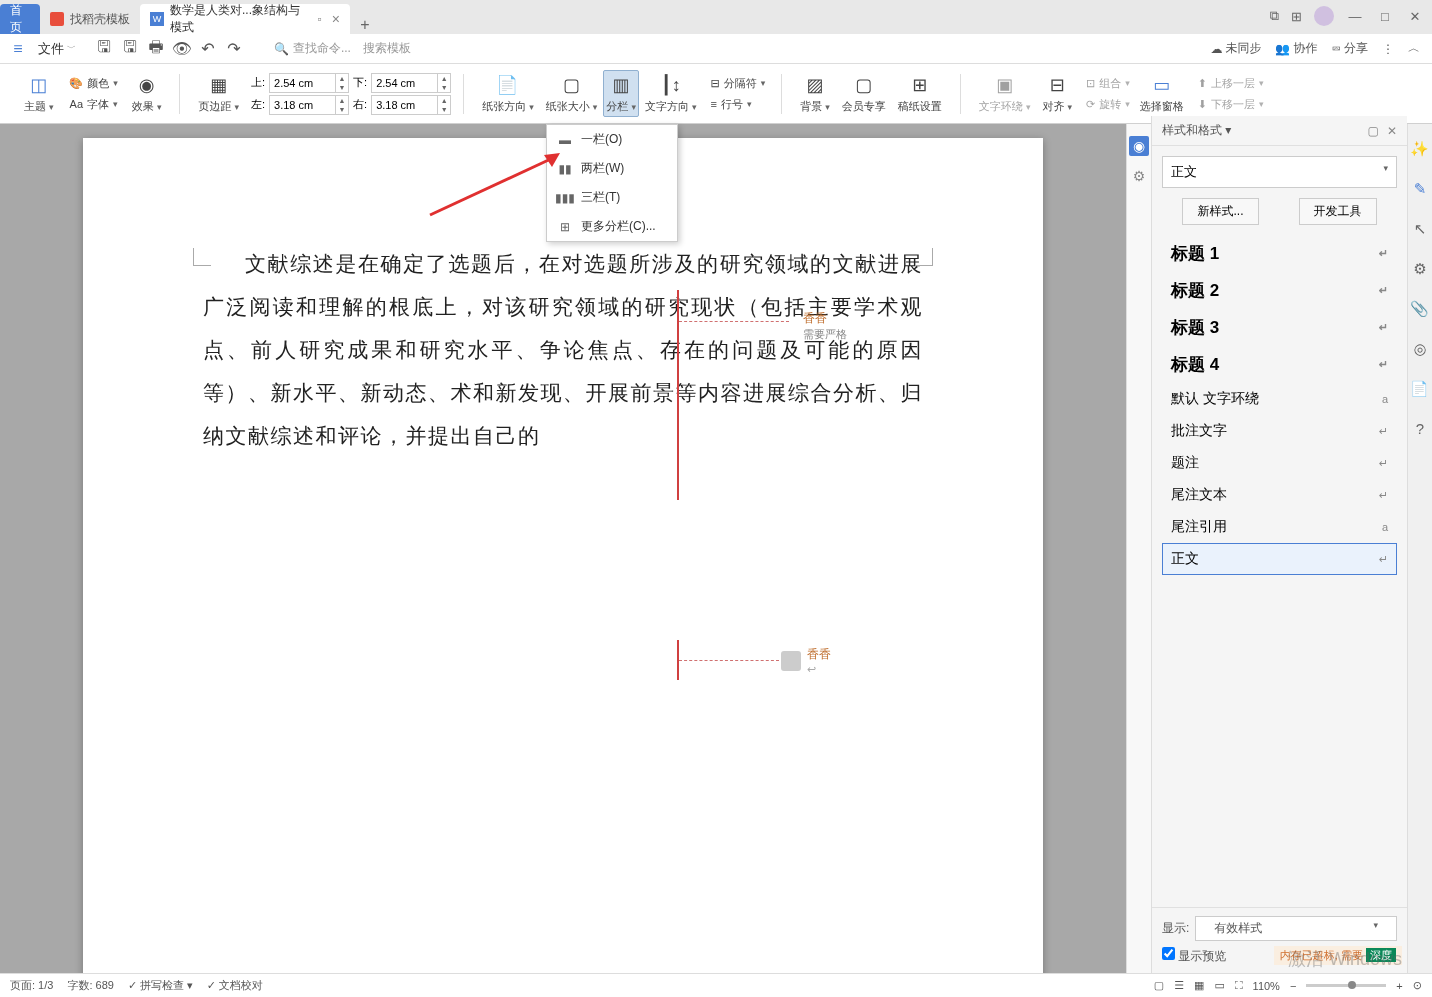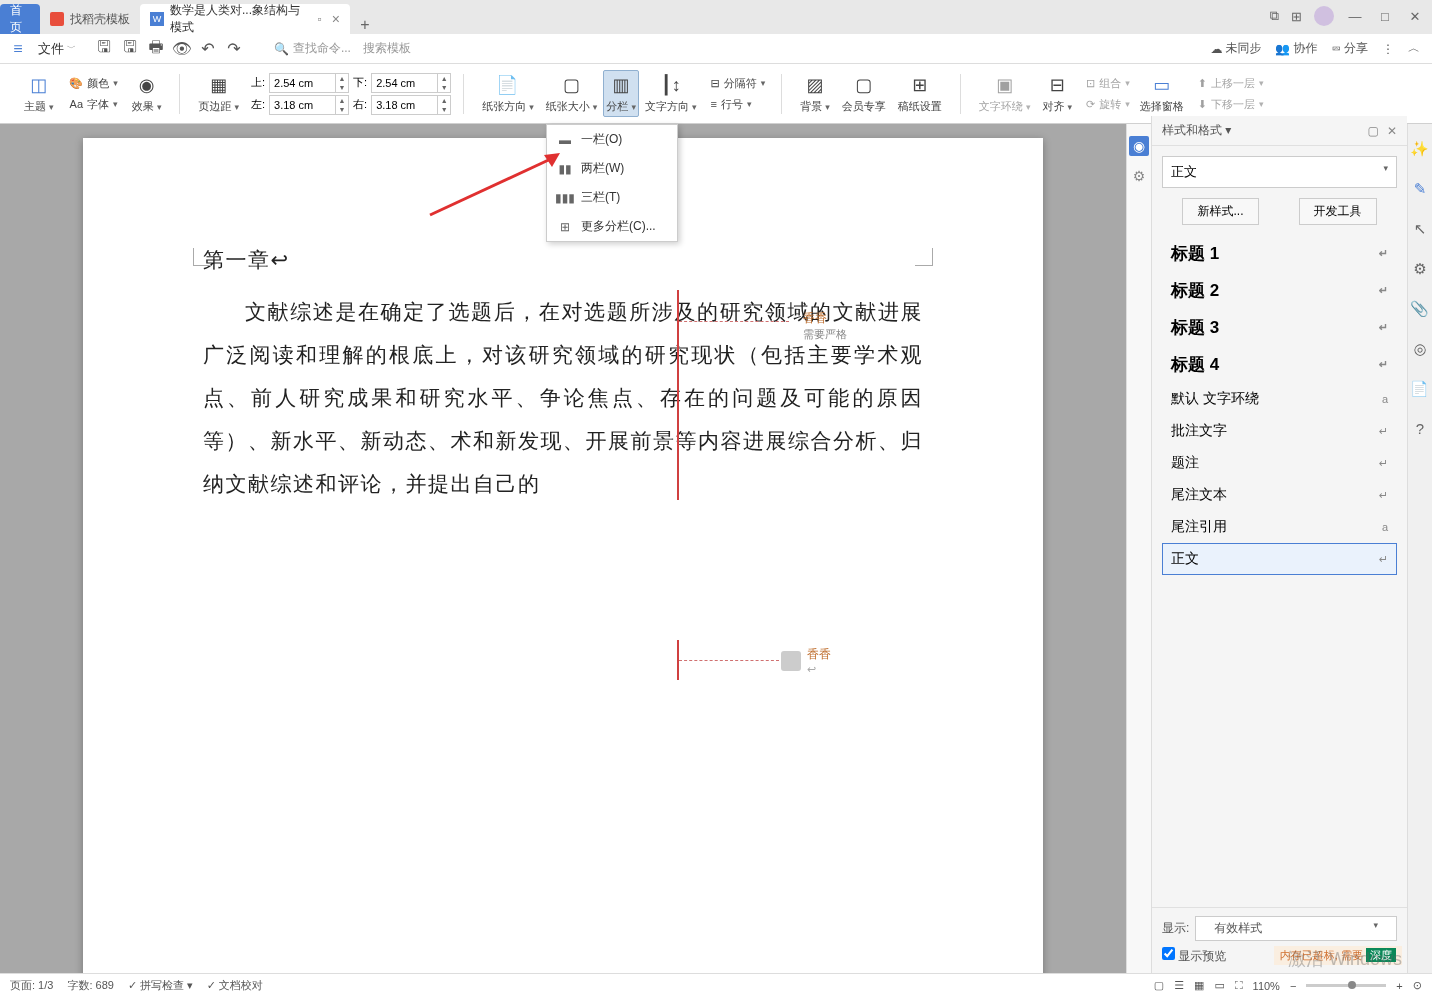--- a/index.html
+++ b/index.html
@@ -352,21 +352,20 @@
 <svg class="arrow" width="160" height="80">
   <line x1="10" y1="70" x2="135" y2="12" stroke="#e03030" stroke-width="3"></line>
   <polygon points="140,8 124,10 132,22" fill="#e03030"></polygon>
 </svg>
 
 <div class="doc-area">
   <div class="page">
     <div class="page-corner-tl"></div>
     <div class="page-corner-tr"></div>
     <div class="doc-text">
-      <div class="doc-heading"><span>第一章</span>↩</div>
       <div class="doc-para indent" style="margin-top:4px;">文献综述是在确定了选题后，在对选题所涉及的研究领域的文献进展广泛阅读和理解的根底上，对该研究领域的研究现状（包括主要学术观点、前人研究成果和研究水平、争论焦点、存在的问题及可能的原因等）、新水平、新动态、术和新发现、开展前景等内容进展综合分析、归纳文献综述和评论，并提出自己的</div>
     </div>
     <div class="comment-line" style="top:183px; left:596px; width:110px;"></div>
     <div style="position:absolute; top:152px; left:594px; width:2px; height:210px; background:#d04040;"></div>
     <div class="comment-bubble" style="top:172px; left:720px;">
       <div class="comment-author">香香</div>
       <div>需要严格</div>
     </div>
     <div class="comment-line" style="top:522px; left:596px; width:100px;"></div>
     <div style="position:absolute; top:502px; left:594px; width:2px; height:40px; background:#d04040;"></div>

